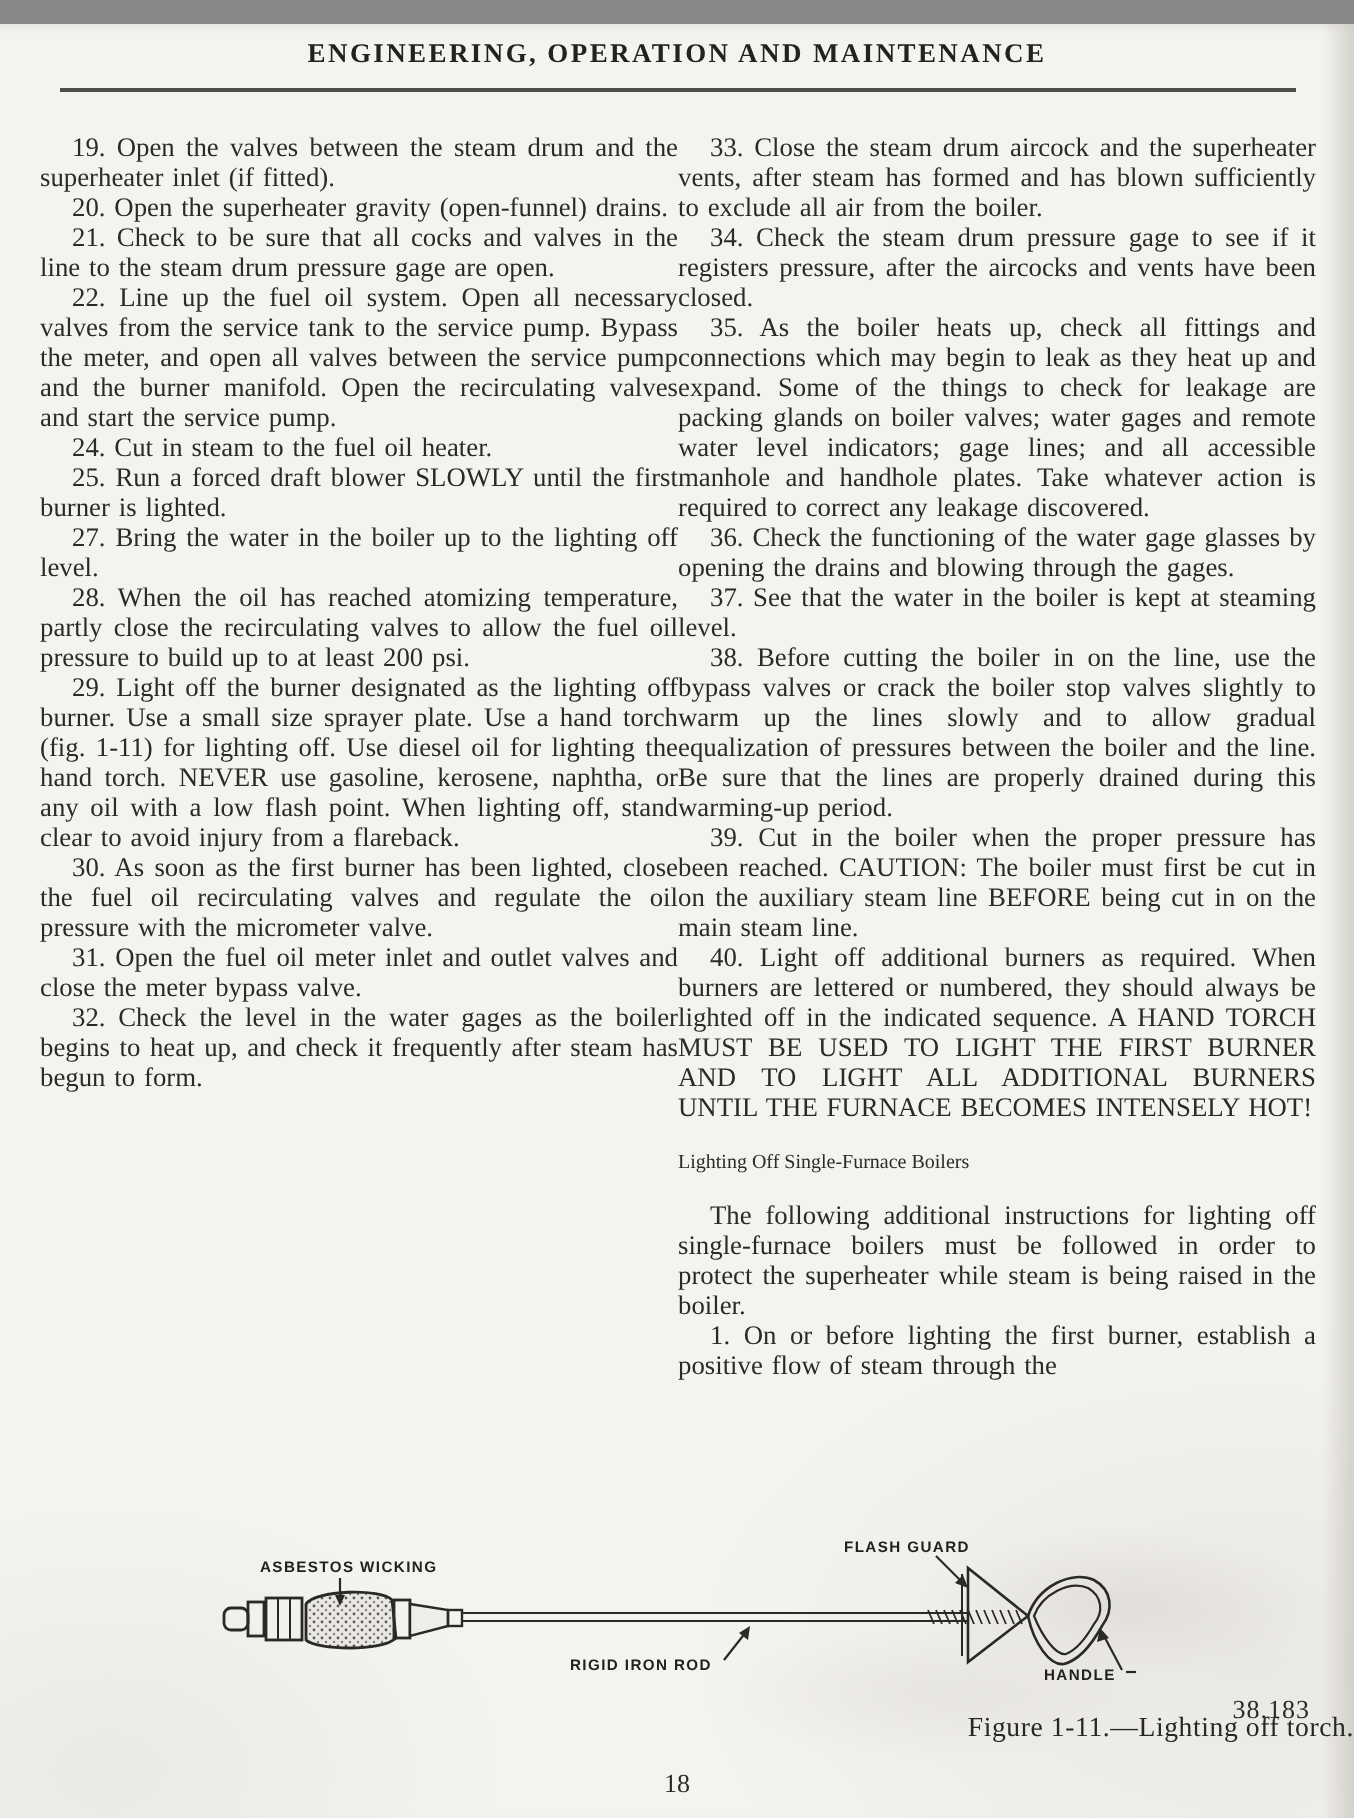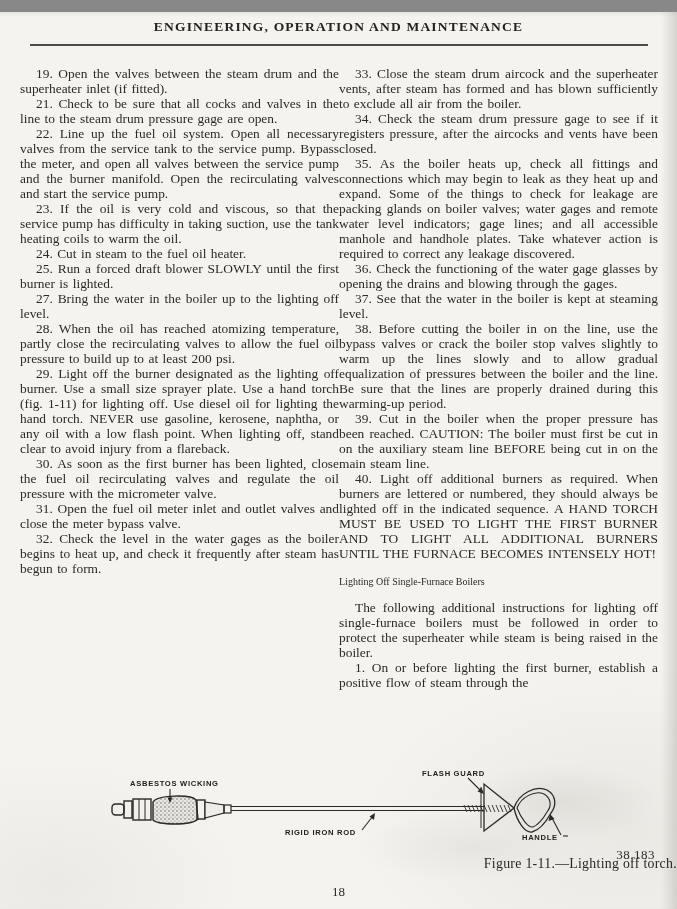--- a/index.html
+++ b/index.html
@@ -71,23 +71,23 @@
 <body>
 
 <div class="page">
 
   <div class="header-title">ENGINEERING, OPERATION AND MAINTENANCE</div>
   <div class="rule"></div>
 
   <div class="columns">
     <div class="col">
       <p>19. Open the valves between the steam drum and the superheater inlet (if fitted).</p>
+      <p>20. Open the superheater gravity (open-funnel) drains.</p>
       <p>21. Check to be sure that all cocks and valves in the line to the steam drum pressure gage are open.</p>
       <p>22. Line up the fuel oil system. Open all necessary valves from the service tank to the service pump. Bypass the meter, and open all valves between the service pump and the burner manifold. Open the recirculating valves and start the service pump.</p>
-      <p>23. If the oil is very cold and viscous, so that the service pump has difficulty in taking suction, use the tank heating coils to warm the oil.</p>
       <p>24. Cut in steam to the fuel oil heater.</p>
       <p>25. Run a forced draft blower SLOWLY until the first burner is lighted.</p>
       <p>27. Bring the water in the boiler up to the lighting off level.</p>
       <p>28. When the oil has reached atomizing temperature, partly close the recirculating valves to allow the fuel oil pressure to build up to at least 200 psi.</p>
       <p>29. Light off the burner designated as the lighting off burner. Use a small size sprayer plate. Use a hand torch (fig. 1-11) for lighting off. Use diesel oil for lighting the hand torch. NEVER use gasoline, kerosene, naphtha, or any oil with a low flash point. When lighting off, stand clear to avoid injury from a flareback.</p>
       <p>30. As soon as the first burner has been lighted, close the fuel oil recirculating valves and regulate the oil pressure with the micrometer valve.</p>
       <p>31. Open the fuel oil meter inlet and outlet valves and close the meter bypass valve.</p>
       <p>32. Check the level in the water gages as the boiler begins to heat up, and check it frequently after steam has begun to form.</p>
     </div>
     <div class="col">

